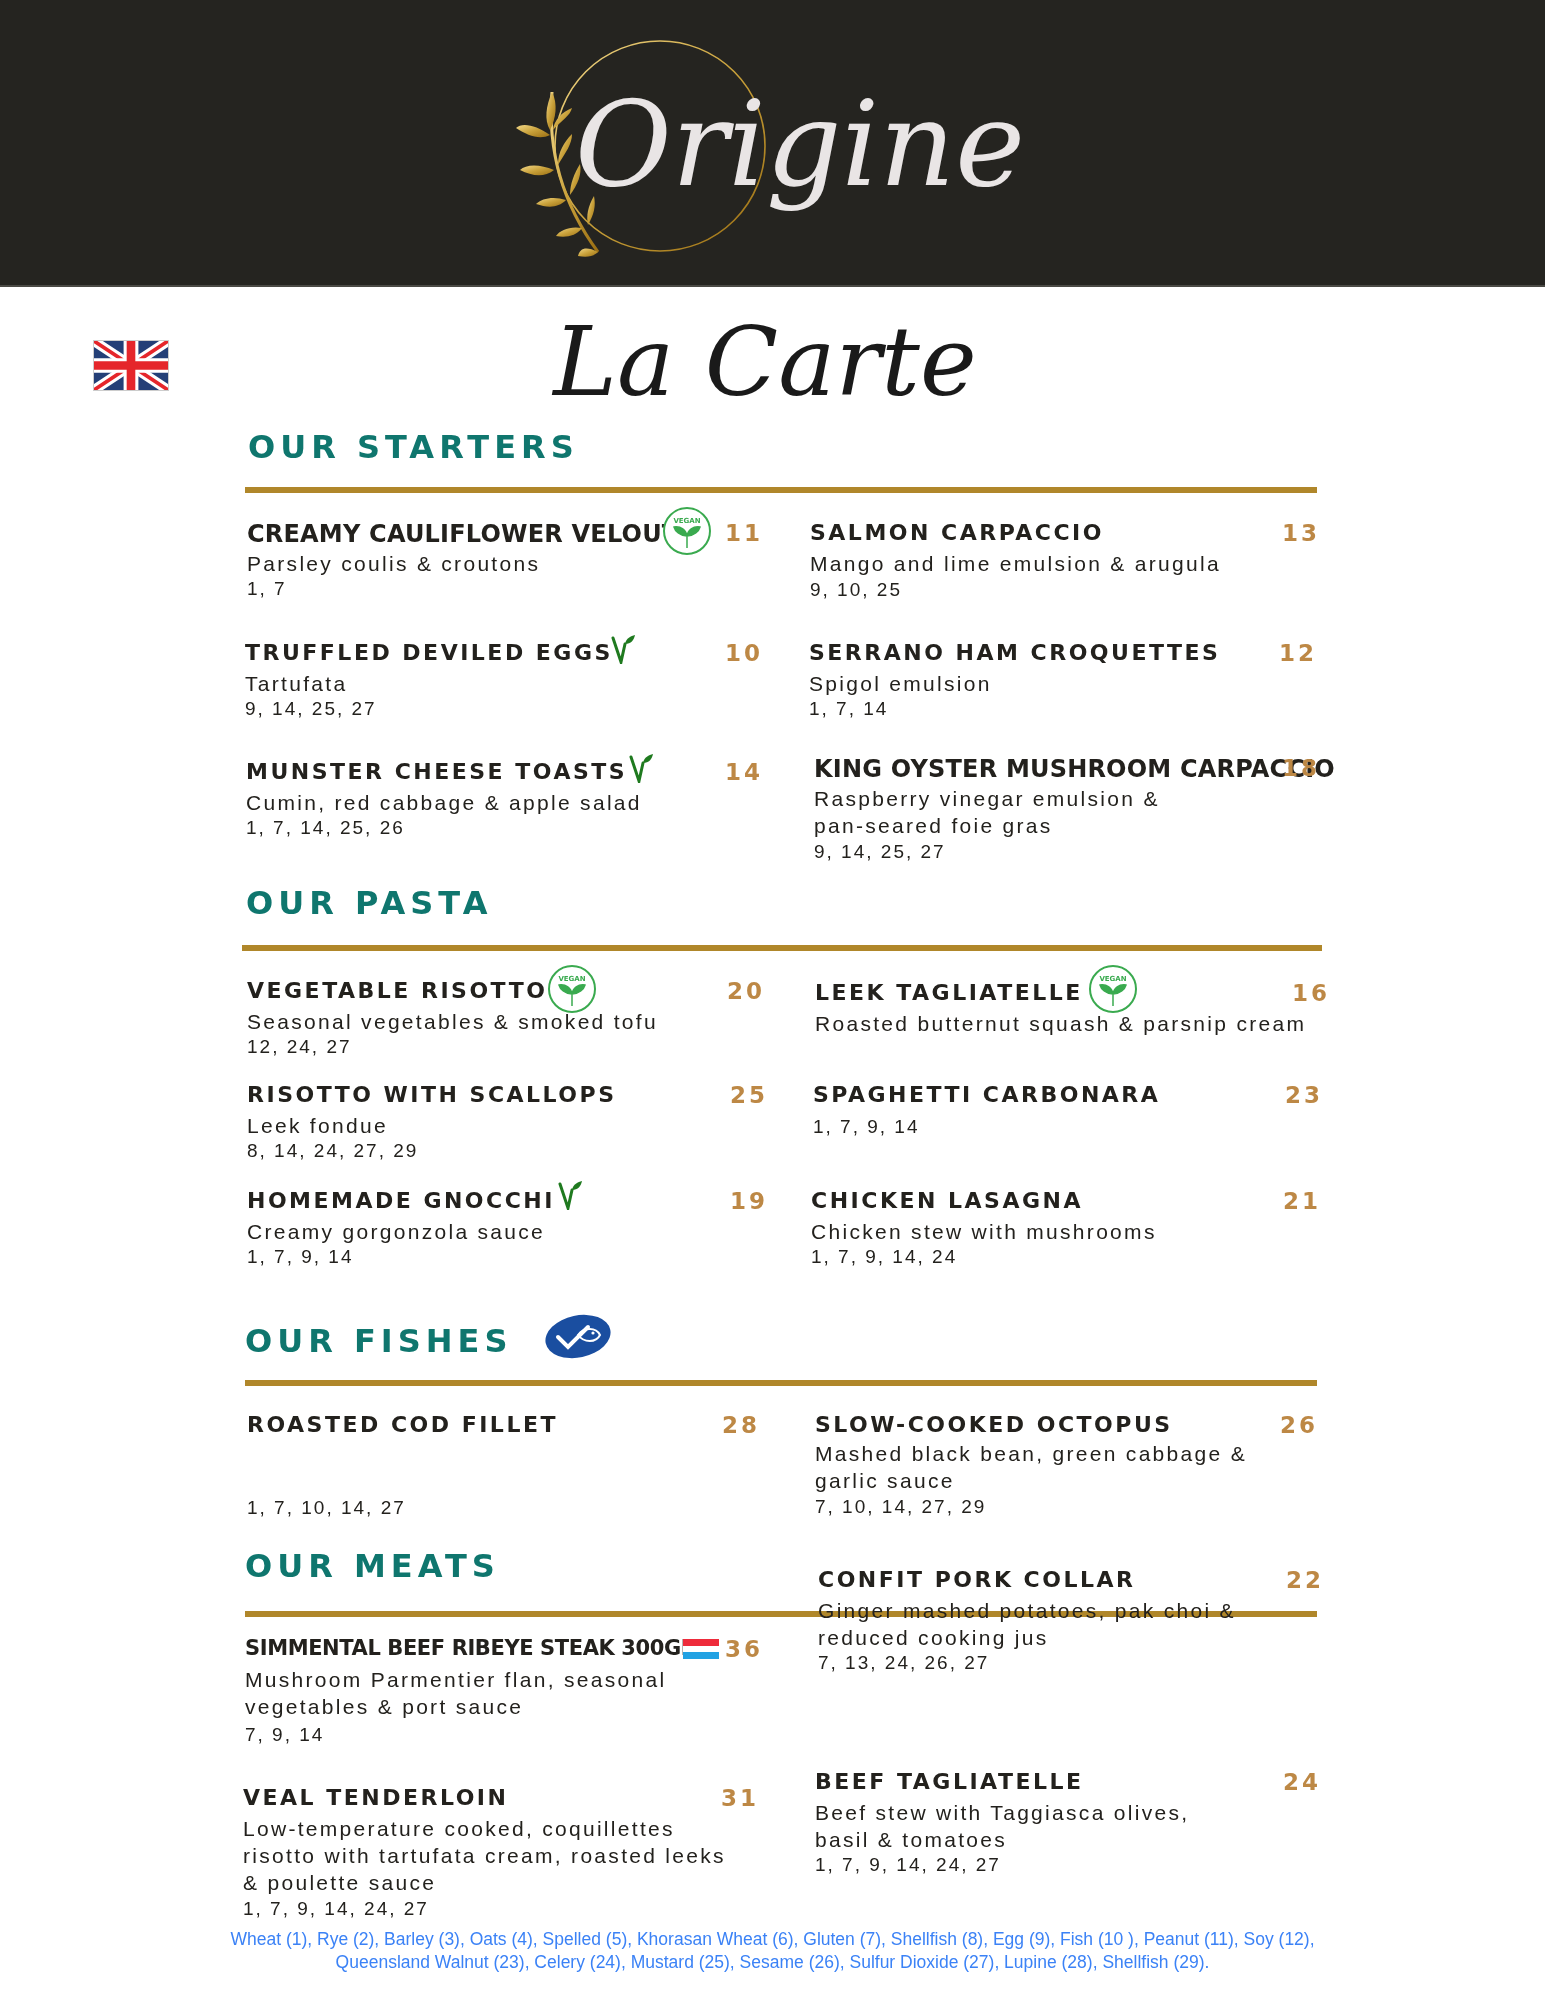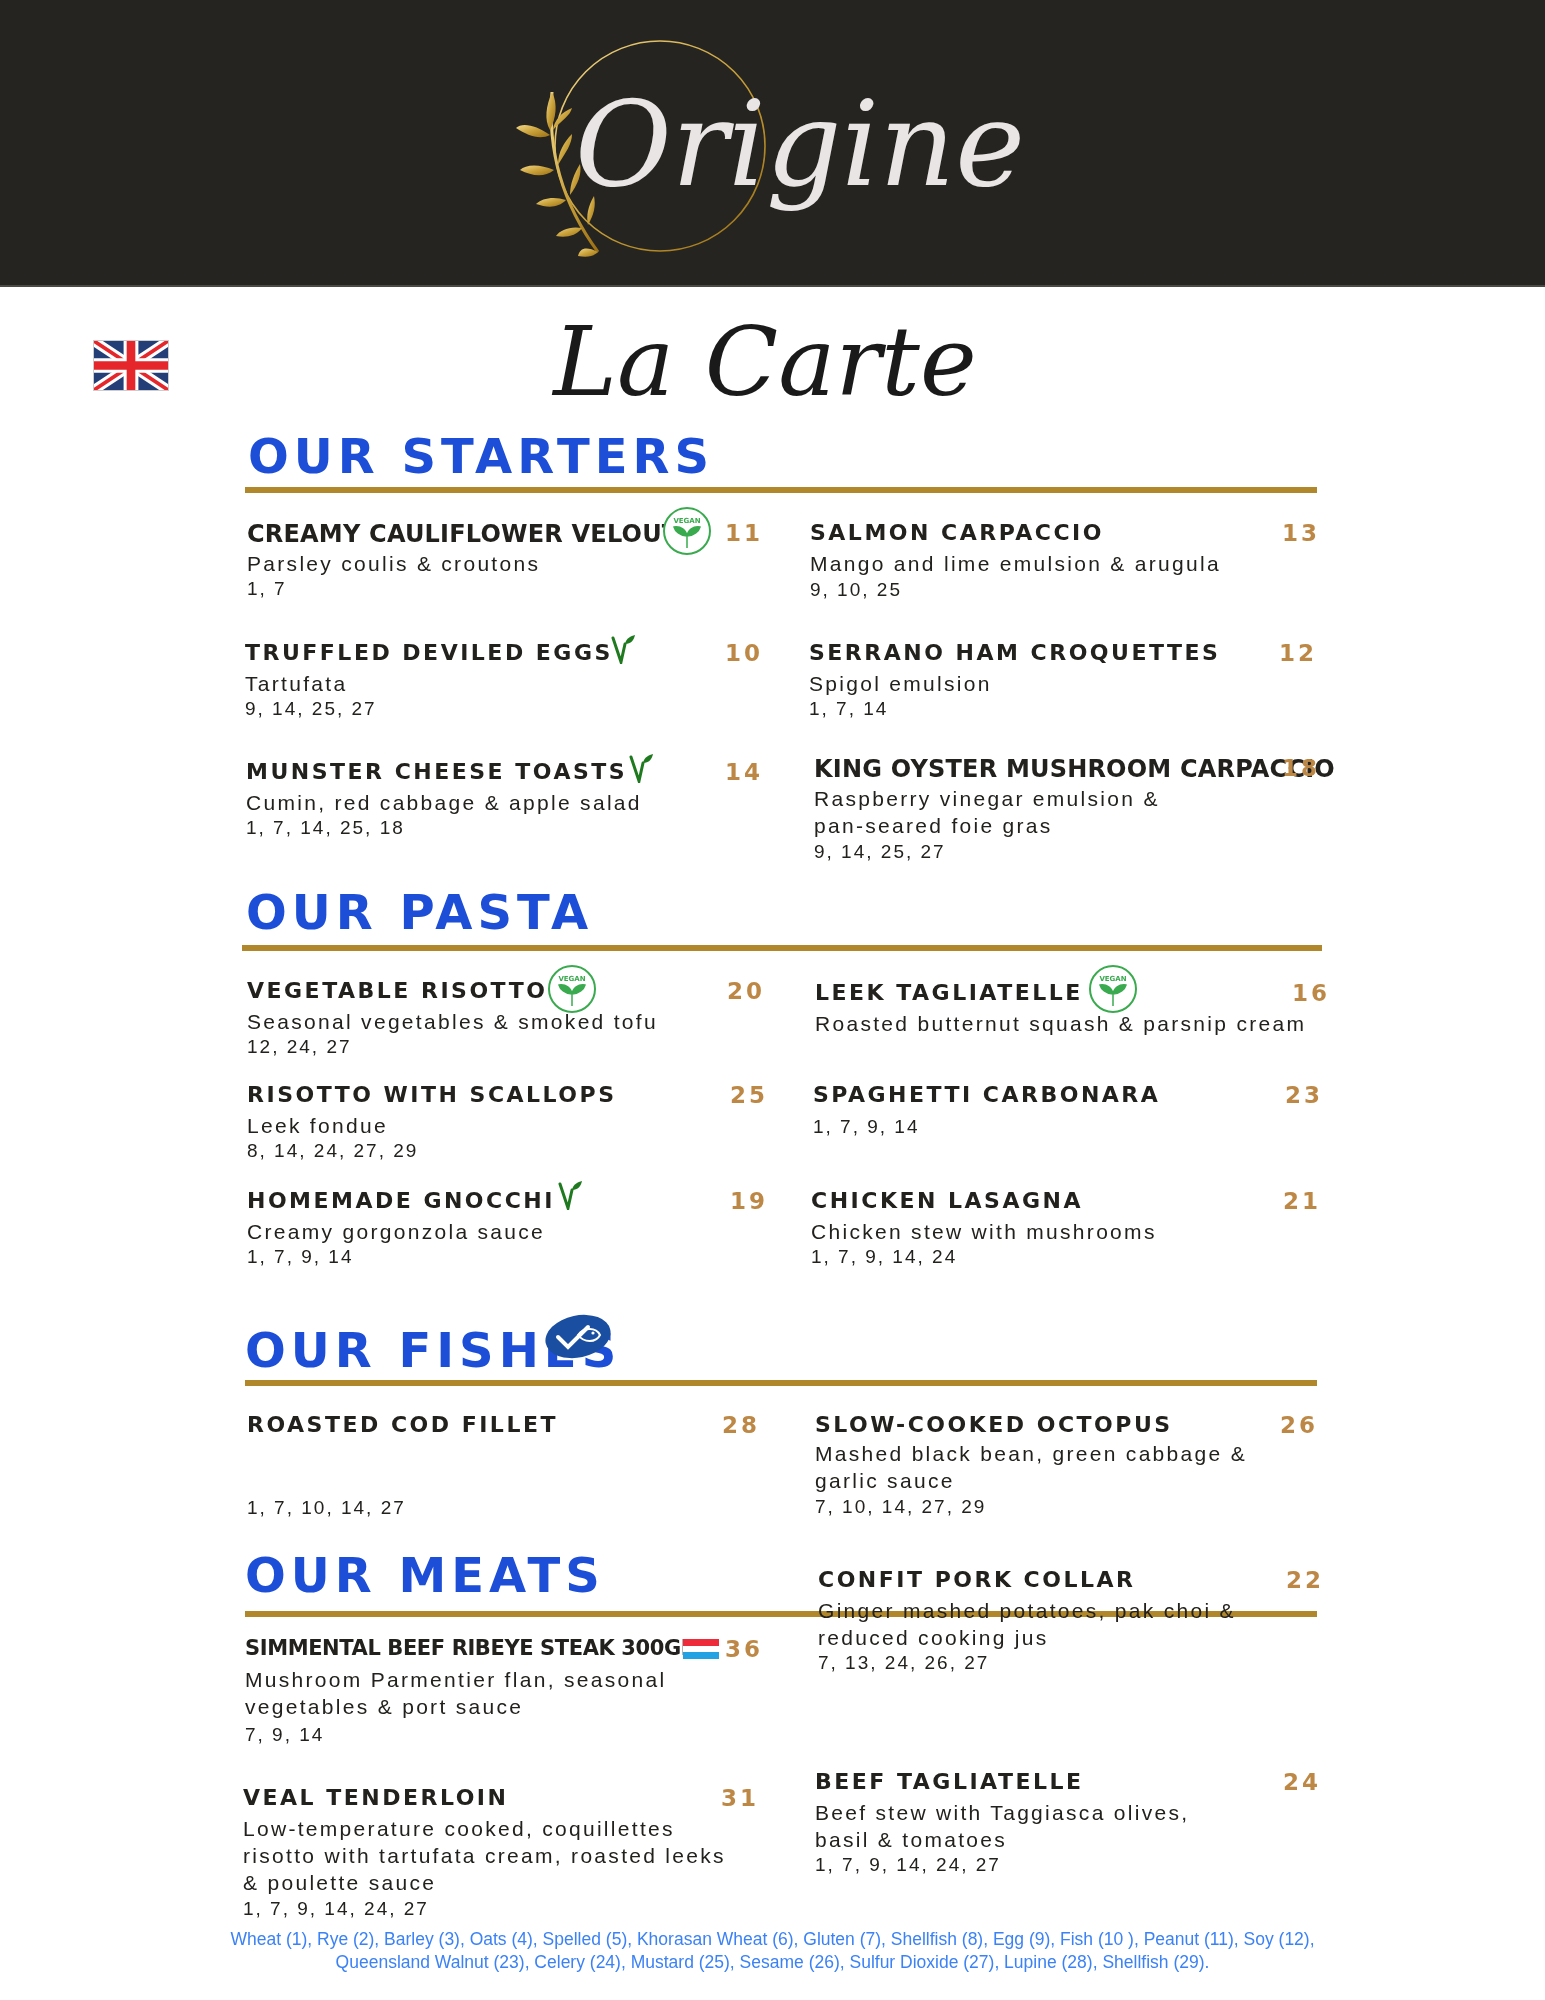--- a/index.html
+++ b/index.html
@@ -9,21 +9,21 @@
   .header-band { position: absolute; left: 0; top: 0; width: 1545px; height: 287px; background: #252420; border-bottom: 2px solid #4a4944; padding-left: 28px; }
   .logo { position: absolute; left: 500px; top: 20px; width: 520px; height: 240px; }
   .logo svg { width: 100%; height: 100%; }
 
   .flag-uk { position: absolute; left: 93px; top: 340px; width: 76px; height: 51px; border: 1px solid #ccc; }
   .flag-uk svg { width: 100%; height: 100%; display: block; }
 
   .title-script { position: absolute; left: 535px; top: 300px; width: 460px; height: 120px; }
   .title-script svg { width: 100%; height: 100%; }
 
-  .section-title { position: absolute; font-family: "DejaVu Sans", sans-serif; font-weight: bold; font-size: 48px; letter-spacing: 5px; color: #1d4ed8; }
+  .section-title { position: absolute; font-family: "DejaVu Sans", sans-serif; font-weight: bold; font-size: 32px; letter-spacing: 5px; color: #0f766e; }
   .section-rule { position: absolute; height: 6px; background: #b0872a; }
 
   .item { position: absolute; }
   .item-name { position: absolute; left: 0; top: 0; font-family: "DejaVu Sans", sans-serif; font-weight: bold; font-size: 22px; letter-spacing: 2.5px; color: #23211d; white-space: nowrap; }
   .item-name.tight { letter-spacing: 0.2px; font-size: 24px; }
   .item-price { position: absolute; top: 0; font-family: "DejaVu Sans", sans-serif; font-weight: bold; font-size: 23px; letter-spacing: 3px; color: #bd8845; white-space: nowrap; }
   .item-desc { position: absolute; left: 0; top: 30px; font-family: "Liberation Sans", sans-serif; font-size: 21px; letter-spacing: 2.3px; line-height: 27px; color: #23211d; white-space: pre-line; }
   .item-allergens { position: absolute; left: 0; font-family: "Liberation Sans", sans-serif; font-size: 19px; letter-spacing: 2px; color: #23211d; white-space: nowrap; }
 
   .badge-vegan { position: absolute; width: 50px; height: 50px; }
@@ -132,21 +132,21 @@
 <div class="item" style="left:246px; top:759px; width:515px; height:80px;">
   <div class="item-name">MUNSTER CHEESE TOASTS</div>
   <div class="badge-veg" style="left:382px; top:-6px;">
     <svg viewBox="0 0 26 30">
         <path d="M3 4 L11 28 L15 10" fill="none" stroke="#1f7a1f" stroke-width="3" stroke-linecap="round"></path>
         <path d="M15 10 C16 4 21 2 25 1 C24 6 21 10 15 10Z" fill="#1f7a1f"></path>
       </svg>
   </div>
   <div class="item-price" style="left:479px;">14</div>
   <div class="item-desc">Cumin, red cabbage &amp; apple salad</div>
-  <div class="item-allergens" style="top:58px;">1, 7, 14, 25, 18</div>
+  <div class="item-allergens" style="top:58px;">1, 7, 14, 25, 26</div>
 </div>
 
 <div class="item" style="left:814px; top:755px; width:505px; height:110px;">
   <div class="item-name tight">KING OYSTER MUSHROOM CARPACCIO</div>
   <div class="item-price" style="left:468px;">18</div>
   <div class="item-desc">Raspberry vinegar emulsion &amp;
 pan-seared foie gras</div>
   <div class="item-allergens" style="top:86px;">9, 14, 25, 27</div>
 </div>
 

